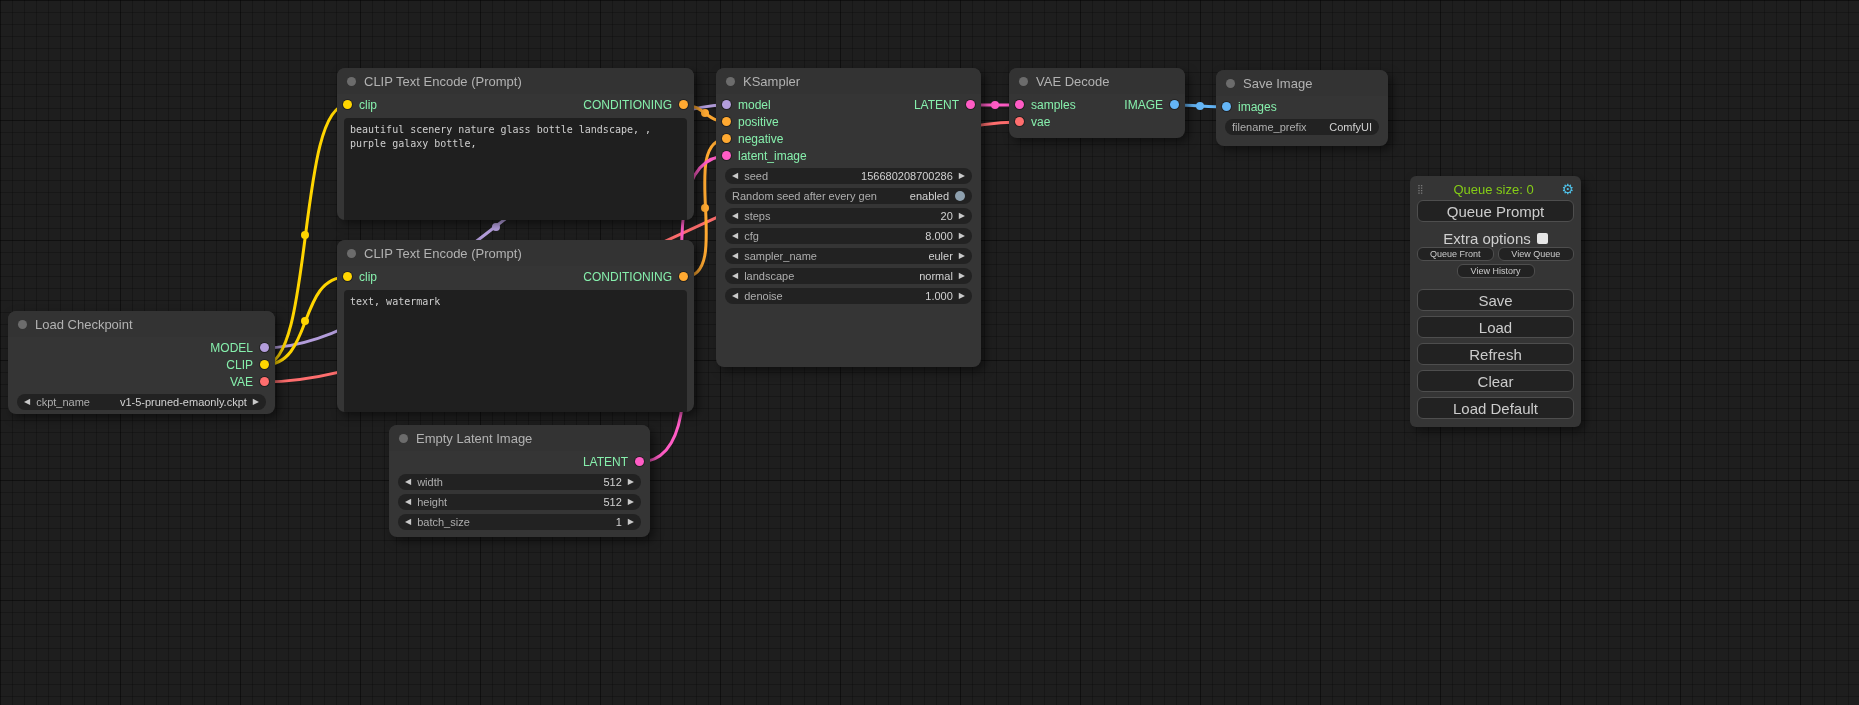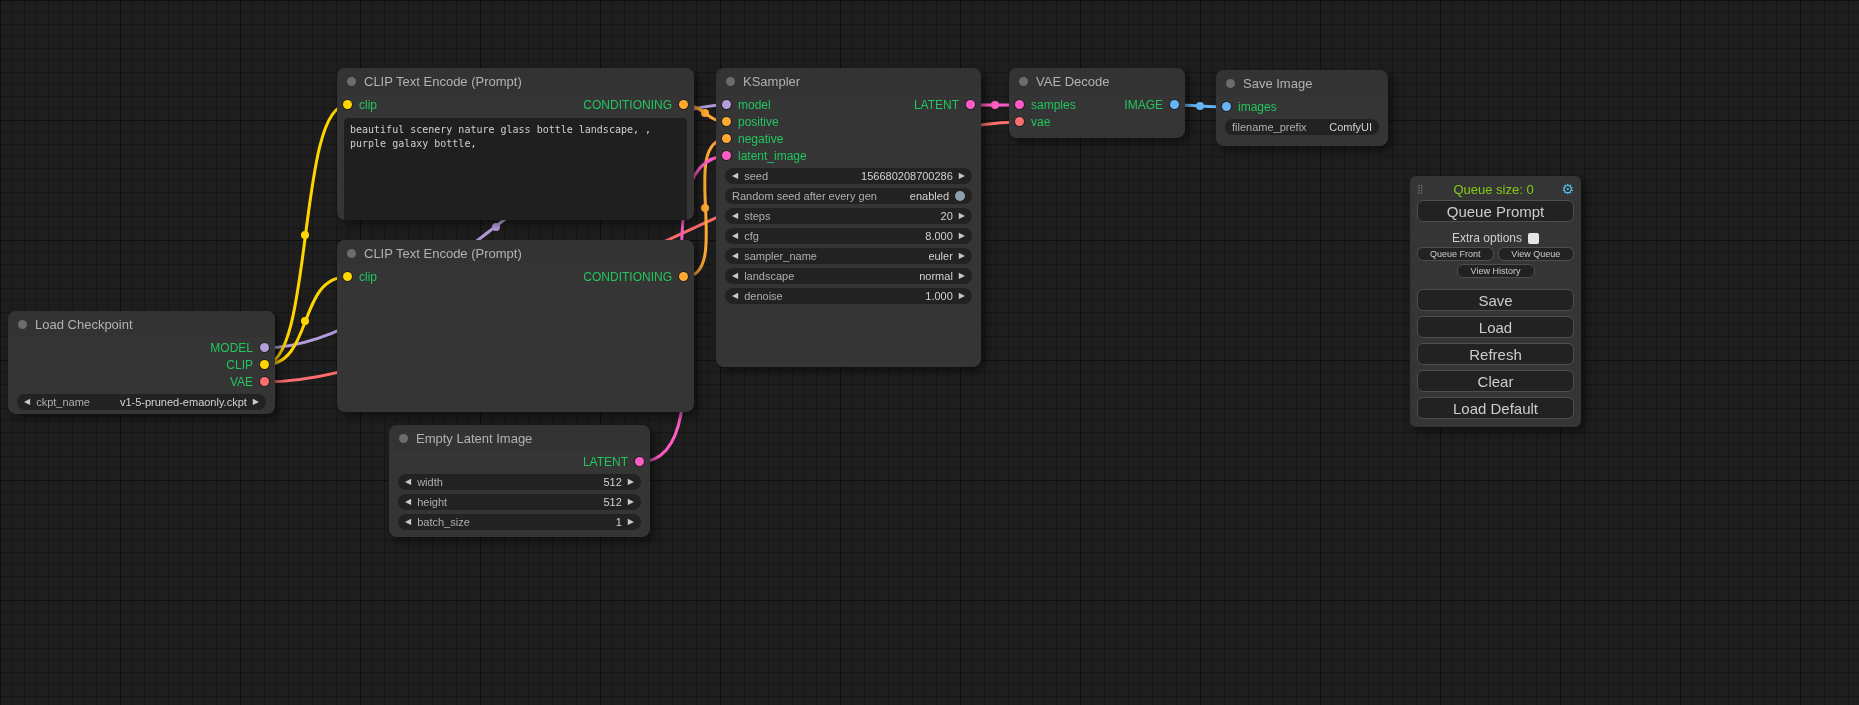--- a/index.html
+++ b/index.html
@@ -10,41 +10,41 @@
       linear-gradient(rgba(0,0,0,0.22) 1px, transparent 1px),
       linear-gradient(90deg, rgba(0,0,0,0.22) 1px, transparent 1px),
       linear-gradient(rgba(0,0,0,0.32) 1px, transparent 1px),
       linear-gradient(90deg, rgba(0,0,0,0.32) 1px, transparent 1px);
     background-size:12px 12px,12px 12px,120px 120px,120px 120px;}
   #wires{position:absolute;top:0;left:0;z-index:1;}
   .node{position:absolute;background:#353535;border-radius:8px;box-shadow:4px 4px 10px rgba(0,0,0,0.5);z-index:2;overflow:hidden;}
   .node-title{height:26px;background:#333333;display:flex;align-items:center;gap:8px;padding:0 10px;color:#b2b2b2;font-size:13px;border-radius:8px 8px 0 0;}
   .title-dot{width:9px;height:9px;border-radius:50%;background:#6c6c6c;flex:none;}
   .pad2{height:2px;}
-  .slot-row{height:17px;position:relative;font-size:12px;color:#22c55e;}
+  .slot-row{height:17px;position:relative;font-size:12px;color:#86efac;}
   .slot-in{position:absolute;left:6px;top:0;height:17px;display:flex;align-items:center;gap:7px;}
   .slot-out{position:absolute;right:6px;top:0;height:17px;display:flex;align-items:center;gap:7px;}
   .dot{width:9px;height:9px;border-radius:50%;flex:none;box-shadow:0 0 0 1px rgba(0,0,0,0.35);}
   .widget{height:16px;background:#222222;border-radius:8px;margin:4px 9px 0 9px;display:flex;align-items:center;gap:6px;padding:0 7px;font-size:11px;color:#aeaeae;}
   .widget .arr{font-size:8px;color:#c9c9c9;line-height:1;}
   .widget .sp{flex:1;}
   .widget .wval{color:#d2d2d2;}
   .toggle{width:10px;height:10px;border-radius:50%;flex:none;}
   .textbox{position:absolute;left:7px;right:7px;background:#1f1f1f;border:none;border-radius:4px;color:#cfcfcf;font-family:"DejaVu Sans Mono",monospace;font-size:10px;line-height:1.35;padding:5px 6px;resize:none;outline:none;white-space:pre-wrap;overflow:hidden;}
   #menu{position:absolute;left:1410px;top:176px;width:157px;background:#353535;border-radius:6px;box-shadow:4px 4px 10px rgba(0,0,0,0.5);z-index:3;padding:4px 7px 8px 7px;}
   .menu-header{display:flex;align-items:center;height:18px;}
   .drag-handle{color:#7a7a7a;font-size:9px;width:13px;cursor:move;}
   .menu-title{flex:1;text-align:center;color:#84cc16;font-size:13px;}
   .gear-btn{font-size:14px;width:17px;text-align:right;background:none;border:none;padding:0;cursor:pointer;}
   button.cbtn{display:block;width:100%;background:#222222;border:1px solid #4e4e4e;border-radius:6px;color:#cccccc;font-family:inherit;cursor:pointer;}
   .btn-big{height:22px;font-size:15px;}
   .mt2{margin-top:2px;}
   .btn-row{display:flex;gap:4px;margin-top:2px;}
   .btn-small{height:14px;font-size:9px;border-radius:8px;padding:0;flex:1;line-height:1;}
-  .extra-row{display:flex;align-items:center;justify-content:center;gap:6px;margin-top:9px;color:#cfcfcf;font-size:12px;height:14px;}
+  .extra-row{display:flex;align-items:center;justify-content:center;gap:6px;margin-top:9px;color:#cfcfcf;font-size:15px;height:14px;}
   .checkbox{width:11px;height:11px;background:#e6e6e6;border-radius:2px;display:inline-block;cursor:pointer;}
   .vh-wrap{display:flex;justify-content:center;margin-top:3px;}
   .vh-wrap .btn-small{flex:none;width:78px;}
   .btn-stack1{margin-top:11px;}
   .btn-gap{margin-top:5px;}
 </style>
 </head>
 <body>
 
 <div id="canvas">
@@ -131,20 +131,21 @@
     <div class="slot-row">
       <div class="slot-in">
         <span class="dot" style="background: rgb(255, 213, 0);"></span>
         <span>clip</span>
       </div>
       <div class="slot-out">
         <span>CONDITIONING</span>
         <span class="dot" style="background: rgb(255, 169, 49);"></span>
       </div>
     </div>
+    <textarea class="textbox" style="top: 50px; height: 114px;">text, watermark</textarea>
   </div>
 
   <div class="node" style="left:389px;top:425px;width:261px;height:112px;">
     <div class="node-title">
       <span class="title-dot"></span>
       <span>Empty Latent Image</span>
     </div>
     <div class="pad2"></div>
     <div class="slot-row">
       <div class="slot-out">

